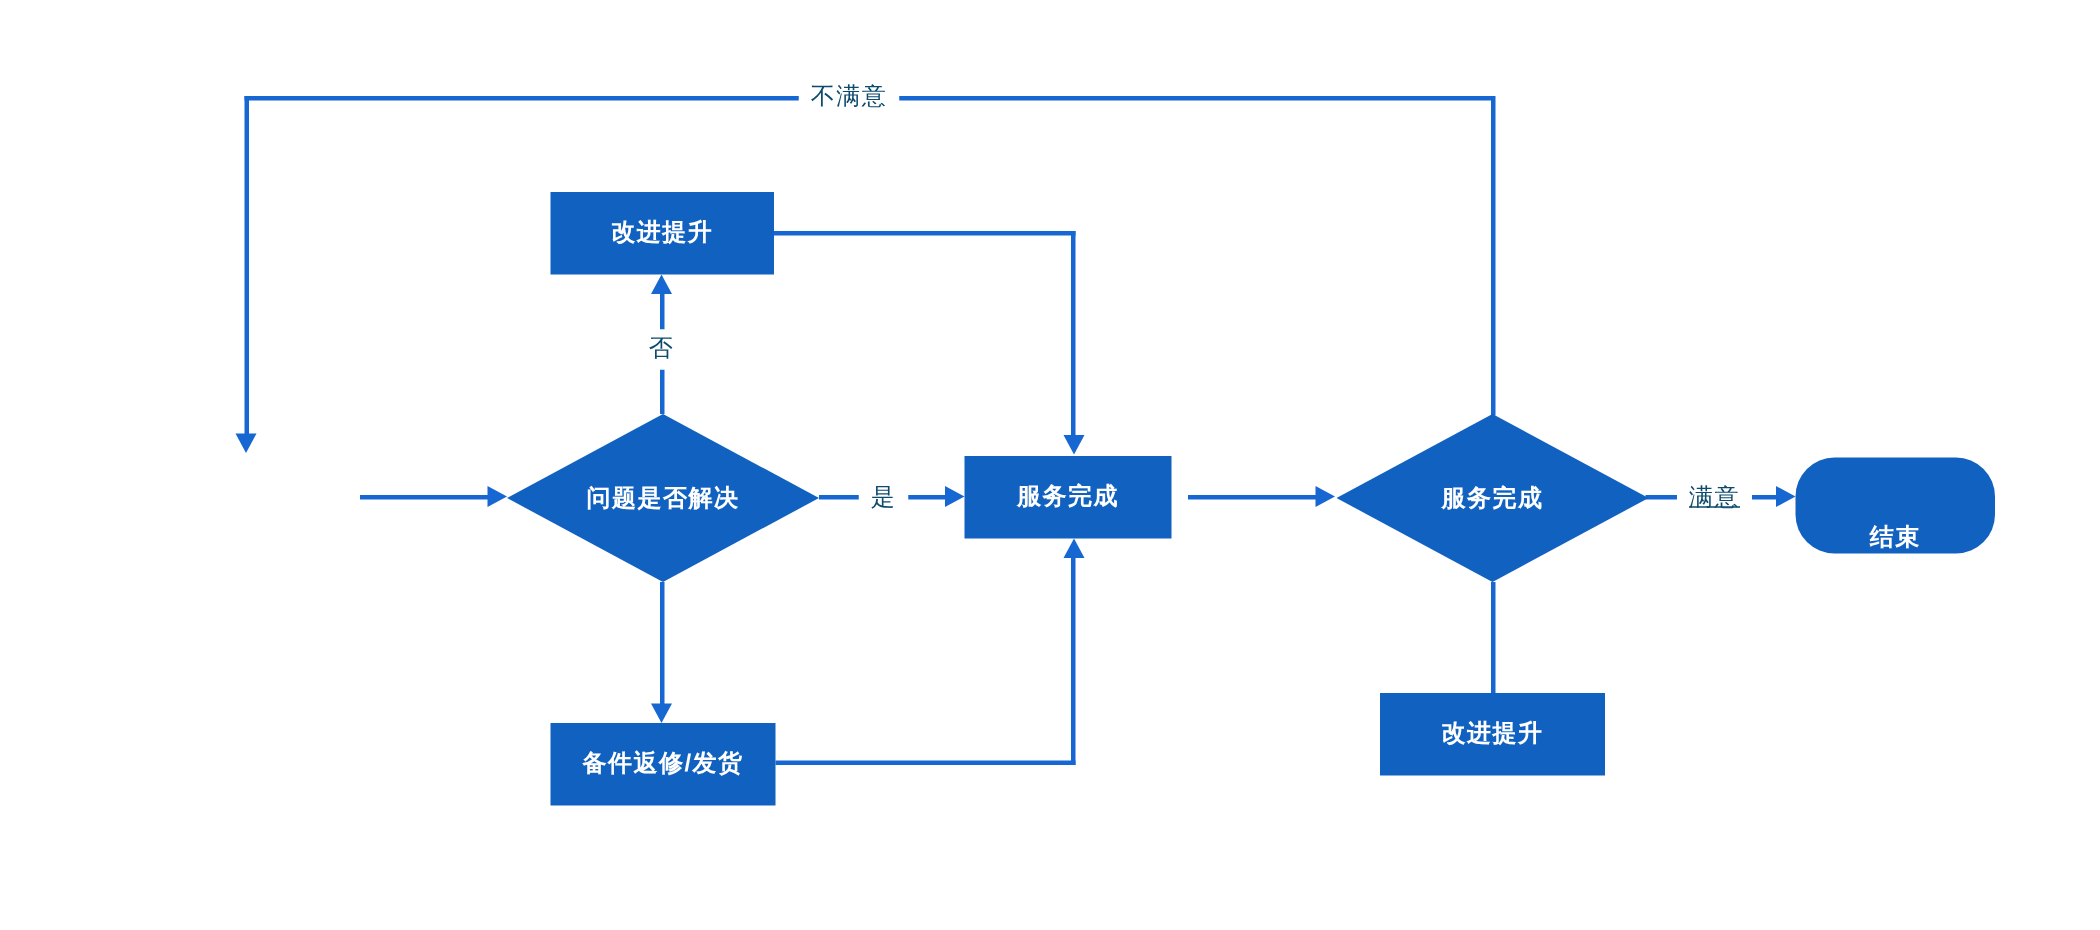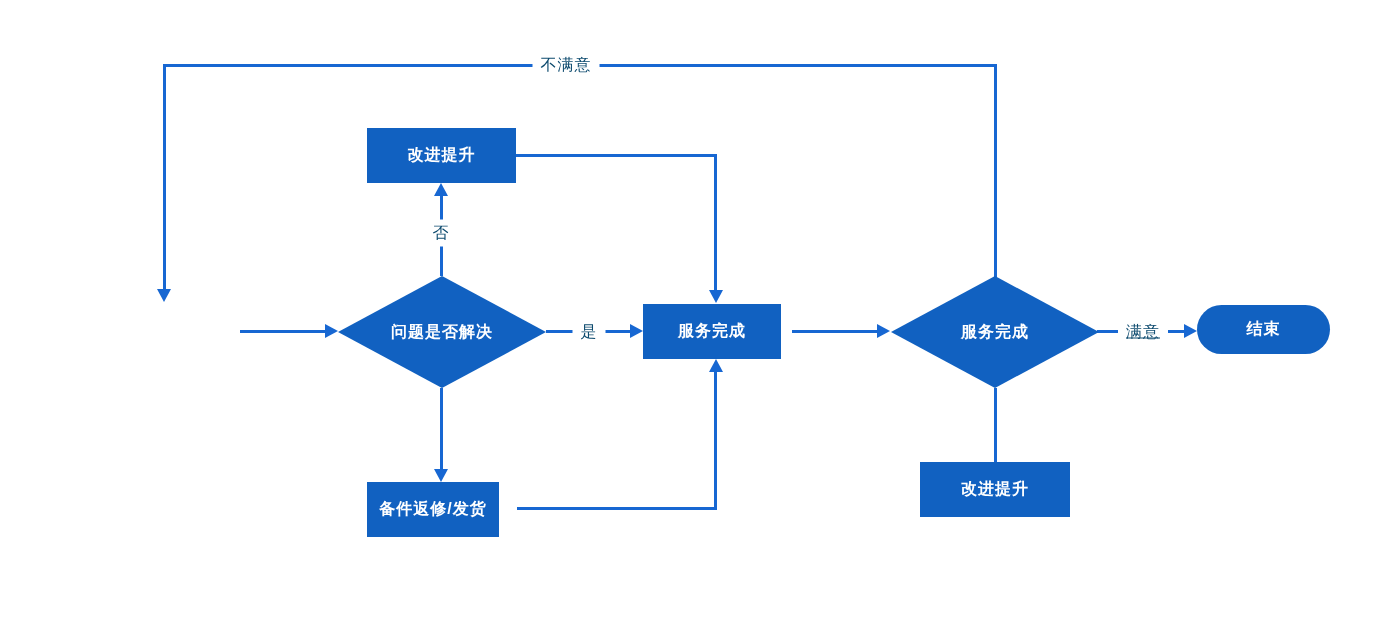--- a/index.html
+++ b/index.html
@@ -127,30 +127,30 @@
 
   <div class="node diamond" style="left:338px; top:276px; width:208px; height:112px;">
     <div class="diamond-fill"></div>
     <span class="node-label">问题是否解决</span>
   </div>
 
   <div class="node" style="left:643px; top:304px; width:138px; height:55px;">
     <span class="node-label">服务完成</span>
   </div>
 
-  <div class="node" style="left:367px; top:482px; width:132px; height:55px;">
+  <div class="node" style="left:367px; top:482px; width:150px; height:55px;">
     <span class="node-label">备件返修/发货</span>
   </div>
 
   <div class="node diamond" style="left:891px; top:276px; width:208px; height:112px;">
     <div class="diamond-fill"></div>
     <span class="node-label">服务完成</span>
   </div>
 
   <div class="node" style="left:920px; top:462px; width:150px; height:55px;">
     <span class="node-label">改进提升</span>
   </div>
 
-  <div class="node pill" style="left:1197px; top:305px; width:133px; height:49px;">
+  <div class="node pill" style="left:1197px; top:305px; width:133px; height:64px;align-items:flex-end;">
     <span class="node-label">结束</span>
   </div>
 
 </div>
 
 </body></html>

